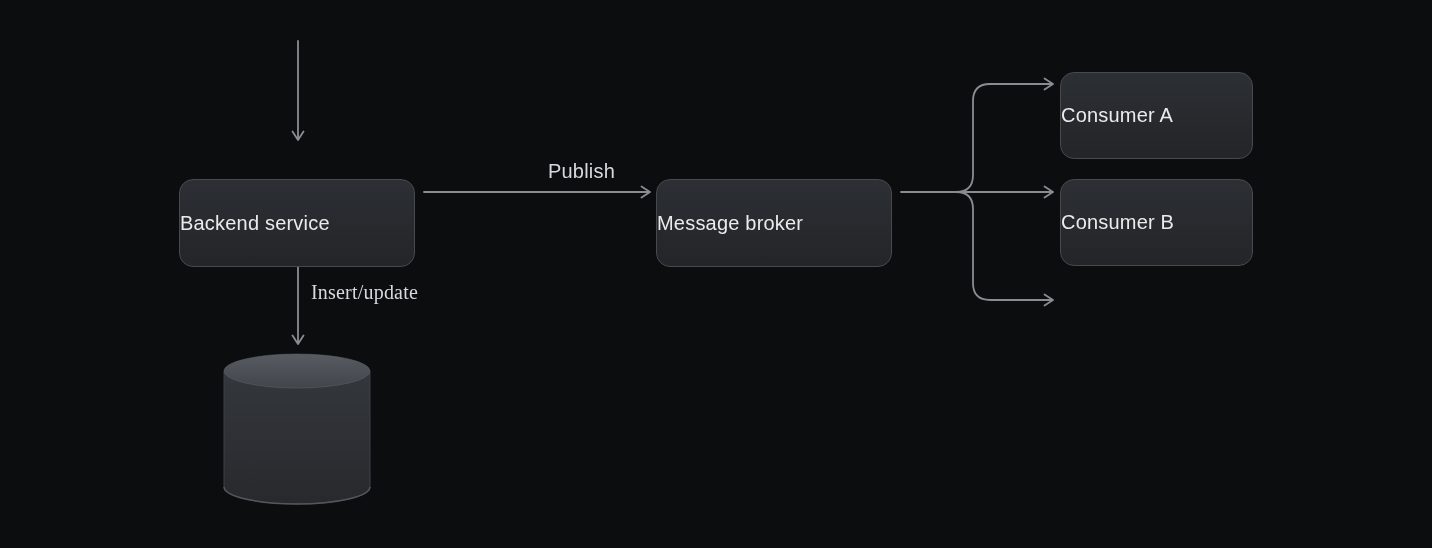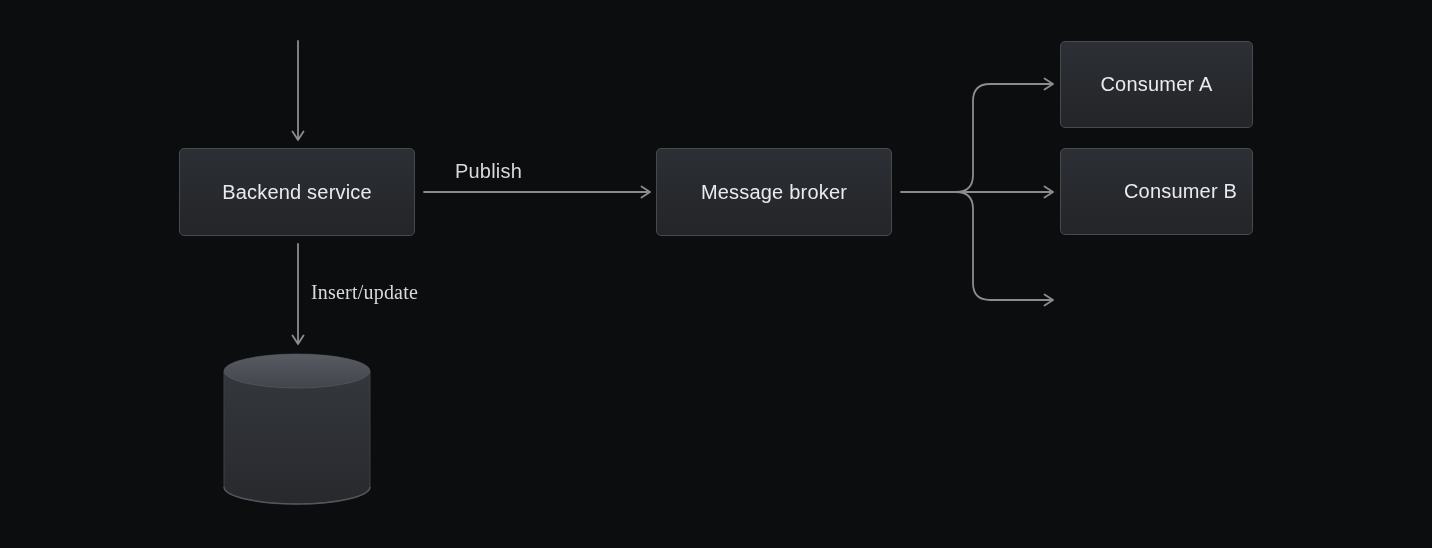--- a/index.html
+++ b/index.html
@@ -20,46 +20,46 @@
     left: 0;
     top: 0;
     width: 1432px;
     height: 548px;
   }
   .node {
     position: absolute;
     box-sizing: border-box;
     display: flex;
     align-items: center;
-    justify-content: center;
     background: linear-gradient(180deg, #2c2f34 0%, #232528 100%);
     border: 1px solid #47494e;
-    border-radius: 5px;
+    border-radius: 14px;
     color: #e9ebed;
     font-size: 20px;
     letter-spacing: 0.2px;
     white-space: nowrap;
+    margin-top: 31px;
   }
   .node-backend   { left: 179px;  top: 148px; width: 236px; height: 88px; }
   .node-broker    { left: 656px;  top: 148px; width: 236px; height: 88px; }
   .node-consumer-a{ left: 1060px; top: 41px;  width: 193px; height: 87px; }
-  .node-consumer-b{ left: 1060px; top: 148px; width: 193px; height: 87px; padding-left: 48px; }
+  .node-consumer-b{ left: 1060px; top: 148px; width: 193px; height: 87px; }
   .node-consumer-c{ left: 1060px; top: 256px; width: 193px; height: 87px; }
   .edge-label {
     position: absolute;
     color: #d7d9dc;
     font-size: 20px;
     letter-spacing: 0.2px;
     white-space: nowrap;
   }
   .label-publish {
     left: 455px;
     top: 160px;
     width: 160px;
-    text-align: left;
+    text-align: right;
   }
   .label-insert {
     left: 311px;
     top: 281px;
     font-family: Liberation Serif, serif;
   }
 </style>
 </head>
 <body>
 

